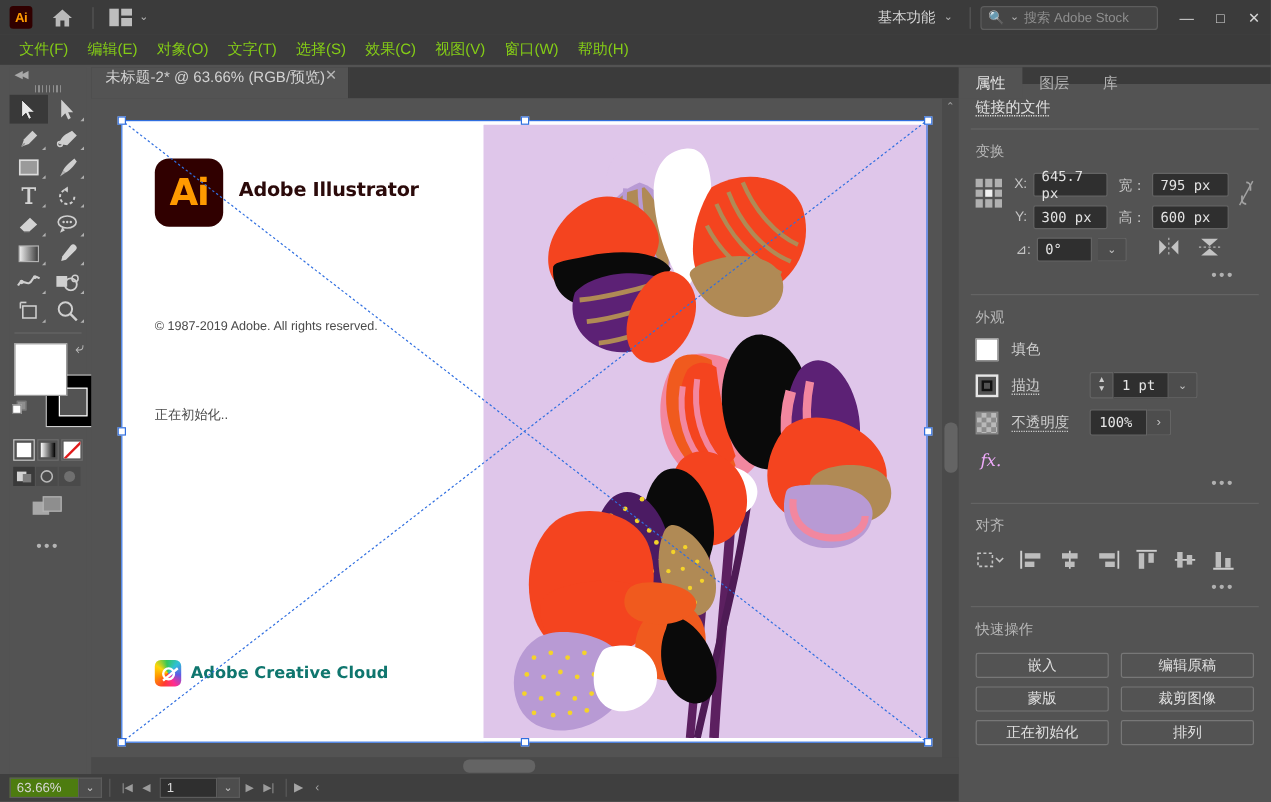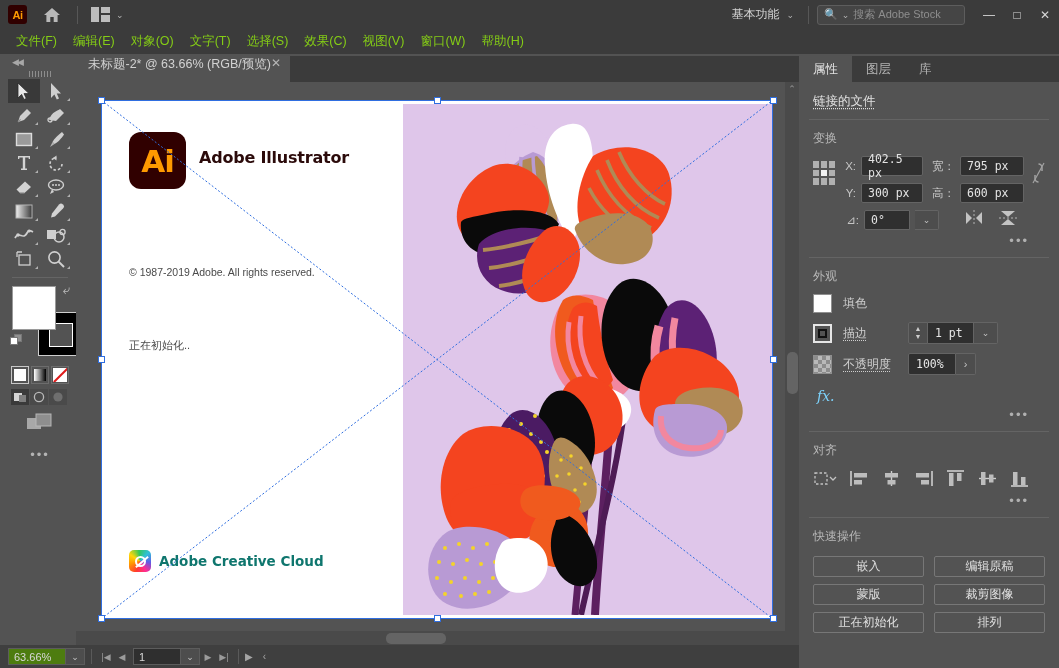--- a/index.html
+++ b/index.html
@@ -161,21 +161,21 @@
     display:flex;align-items:center;justify-content:center;color:#c3c3c3;font-size:9px; }
   .navsep { width:1px;height:15px;background:#5a5a5a;margin:0 6px; }
   .navbtn { width:16px;height:17px;display:flex;align-items:center;justify-content:center;color:#9b9b9b;font-size:9px; }
   .pagefield { width:48px;height:17px;background:#2f2f2f;border:1px solid #5c5c5c;font-size:11px;color:#d8d8d8;
     display:flex;align-items:center;padding-left:5px; margin-left:3px;}
   .statustext { flex:1; text-align:center; color:#9fb4d6; font-size:12px; }
   .stat-right { display:flex;align-items:center;gap:10px; padding-right:10px; color:#a5a5a5; font-size:10px;}
 
   
   .rpanel { position:absolute; right:0; top:56px; width:260px; height:612px; background:#535353; }
-  .ptabs { display:flex; height:26px; background:#3b3b3b; }
+  .ptabs { display:flex; height:14px; background:#3b3b3b; }
   .ptab { padding:0 14px; height:26px; display:flex;align-items:center; font-size:12.5px; color:#b4b4b4; }
   .ptab.active { background:#535353; color:#e2e2e2; }
   .ptitle { padding:11px 14px 9px 14px; font-size:12.5px; color:#e0e0e0; }
   .ptitle u { text-decoration: underline; text-decoration-style: dotted; text-underline-offset:3px; }
   .sec-div { height:1px; background:#646464; margin: 0 10px; }
   .sec { padding: 10px 14px 4px 14px; }
   .sec-h { font-size:12px; color:#b7b7b7; margin-bottom:9px; }
 
   .xform-grid { display:flex; align-items:flex-start; gap:8px; }
   .anchor9 { width:24px; height:24px; margin-top:5px;
@@ -212,21 +212,21 @@
   .spin { width:20px;height:22px;background:#4d4d4d;border:1px solid #646464;border-radius:2px 0 0 2px;
     display:flex;flex-direction:column;align-items:center;justify-content:center;color:#cdcdcd;font-size:7px;line-height:8px;}
   .ptinput { width:46px;height:22px;background:#2f2f2f;border:1px solid #646464;border-left:none;
     font-size:11.5px;color:#e6e6e6;display:flex;align-items:center;padding-left:7px;font-family:"DejaVu Sans Mono", monospace;}
   .ptchev { width:24px;height:22px;background:#4d4d4d;border:1px solid #646464;border-left:none;border-radius:0 2px 2px 0;
     display:flex;align-items:center;justify-content:center;color:#c3c3c3;font-size:9px;}
   .opinput { width:48px;height:22px;background:#2f2f2f;border:1px solid #646464;border-radius:2px 0 0 2px;
     font-size:11.5px;color:#e6e6e6;display:flex;align-items:center;padding-left:7px;font-family:"DejaVu Sans Mono", monospace;}
   .opchev { width:20px;height:22px;background:#4d4d4d;border:1px solid #646464;border-left:none;border-radius:0 2px 2px 0;
     display:flex;align-items:center;justify-content:center;color:#c3c3c3;font-size:11px;}
-  .fxrow { padding: 4px 0 0 4px; font-style:italic; font-size:14px; color:#7dd3fc; font-family:"DejaVu Serif",serif; }
+  .fxrow { padding: 4px 0 0 4px; font-style:italic; font-size:14px; color:#f0abfc; font-family:"DejaVu Serif",serif; }
 
   .alignrow { display:flex; align-items:center; gap:13px; padding-top:2px; }
 
   .qa-grid { display:grid; grid-template-columns:1fr 1fr; gap:7px 10px; padding-top:2px; }
   .qa-btn {
     height:21px; border:1px solid #777; border-radius:2px; background:#535353;
     display:flex; align-items:center; justify-content:center;
     font-size:12px; color:#e0e0e0;
   }
 
@@ -707,21 +707,21 @@
             <i></i>
             <i class="c"></i>
             <i></i>
             <i></i>
             <i></i>
             <i></i>
         </div>
         <div class="fieldcol">
           <div class="frow">
             <span class="flabel">X:</span>
-            <div class="finput">402.5 px</div>
+            <div class="finput">645.7 px</div>
           </div>
           <div class="frow">
             <span class="flabel">Y:</span>
             <div class="finput">300 px</div>
           </div>
         </div>
         <div class="fieldcol">
           <div class="frow">
             <span class="flabel" style="width:24px">宽：</span>
             <div class="finput wide">795 px</div>

